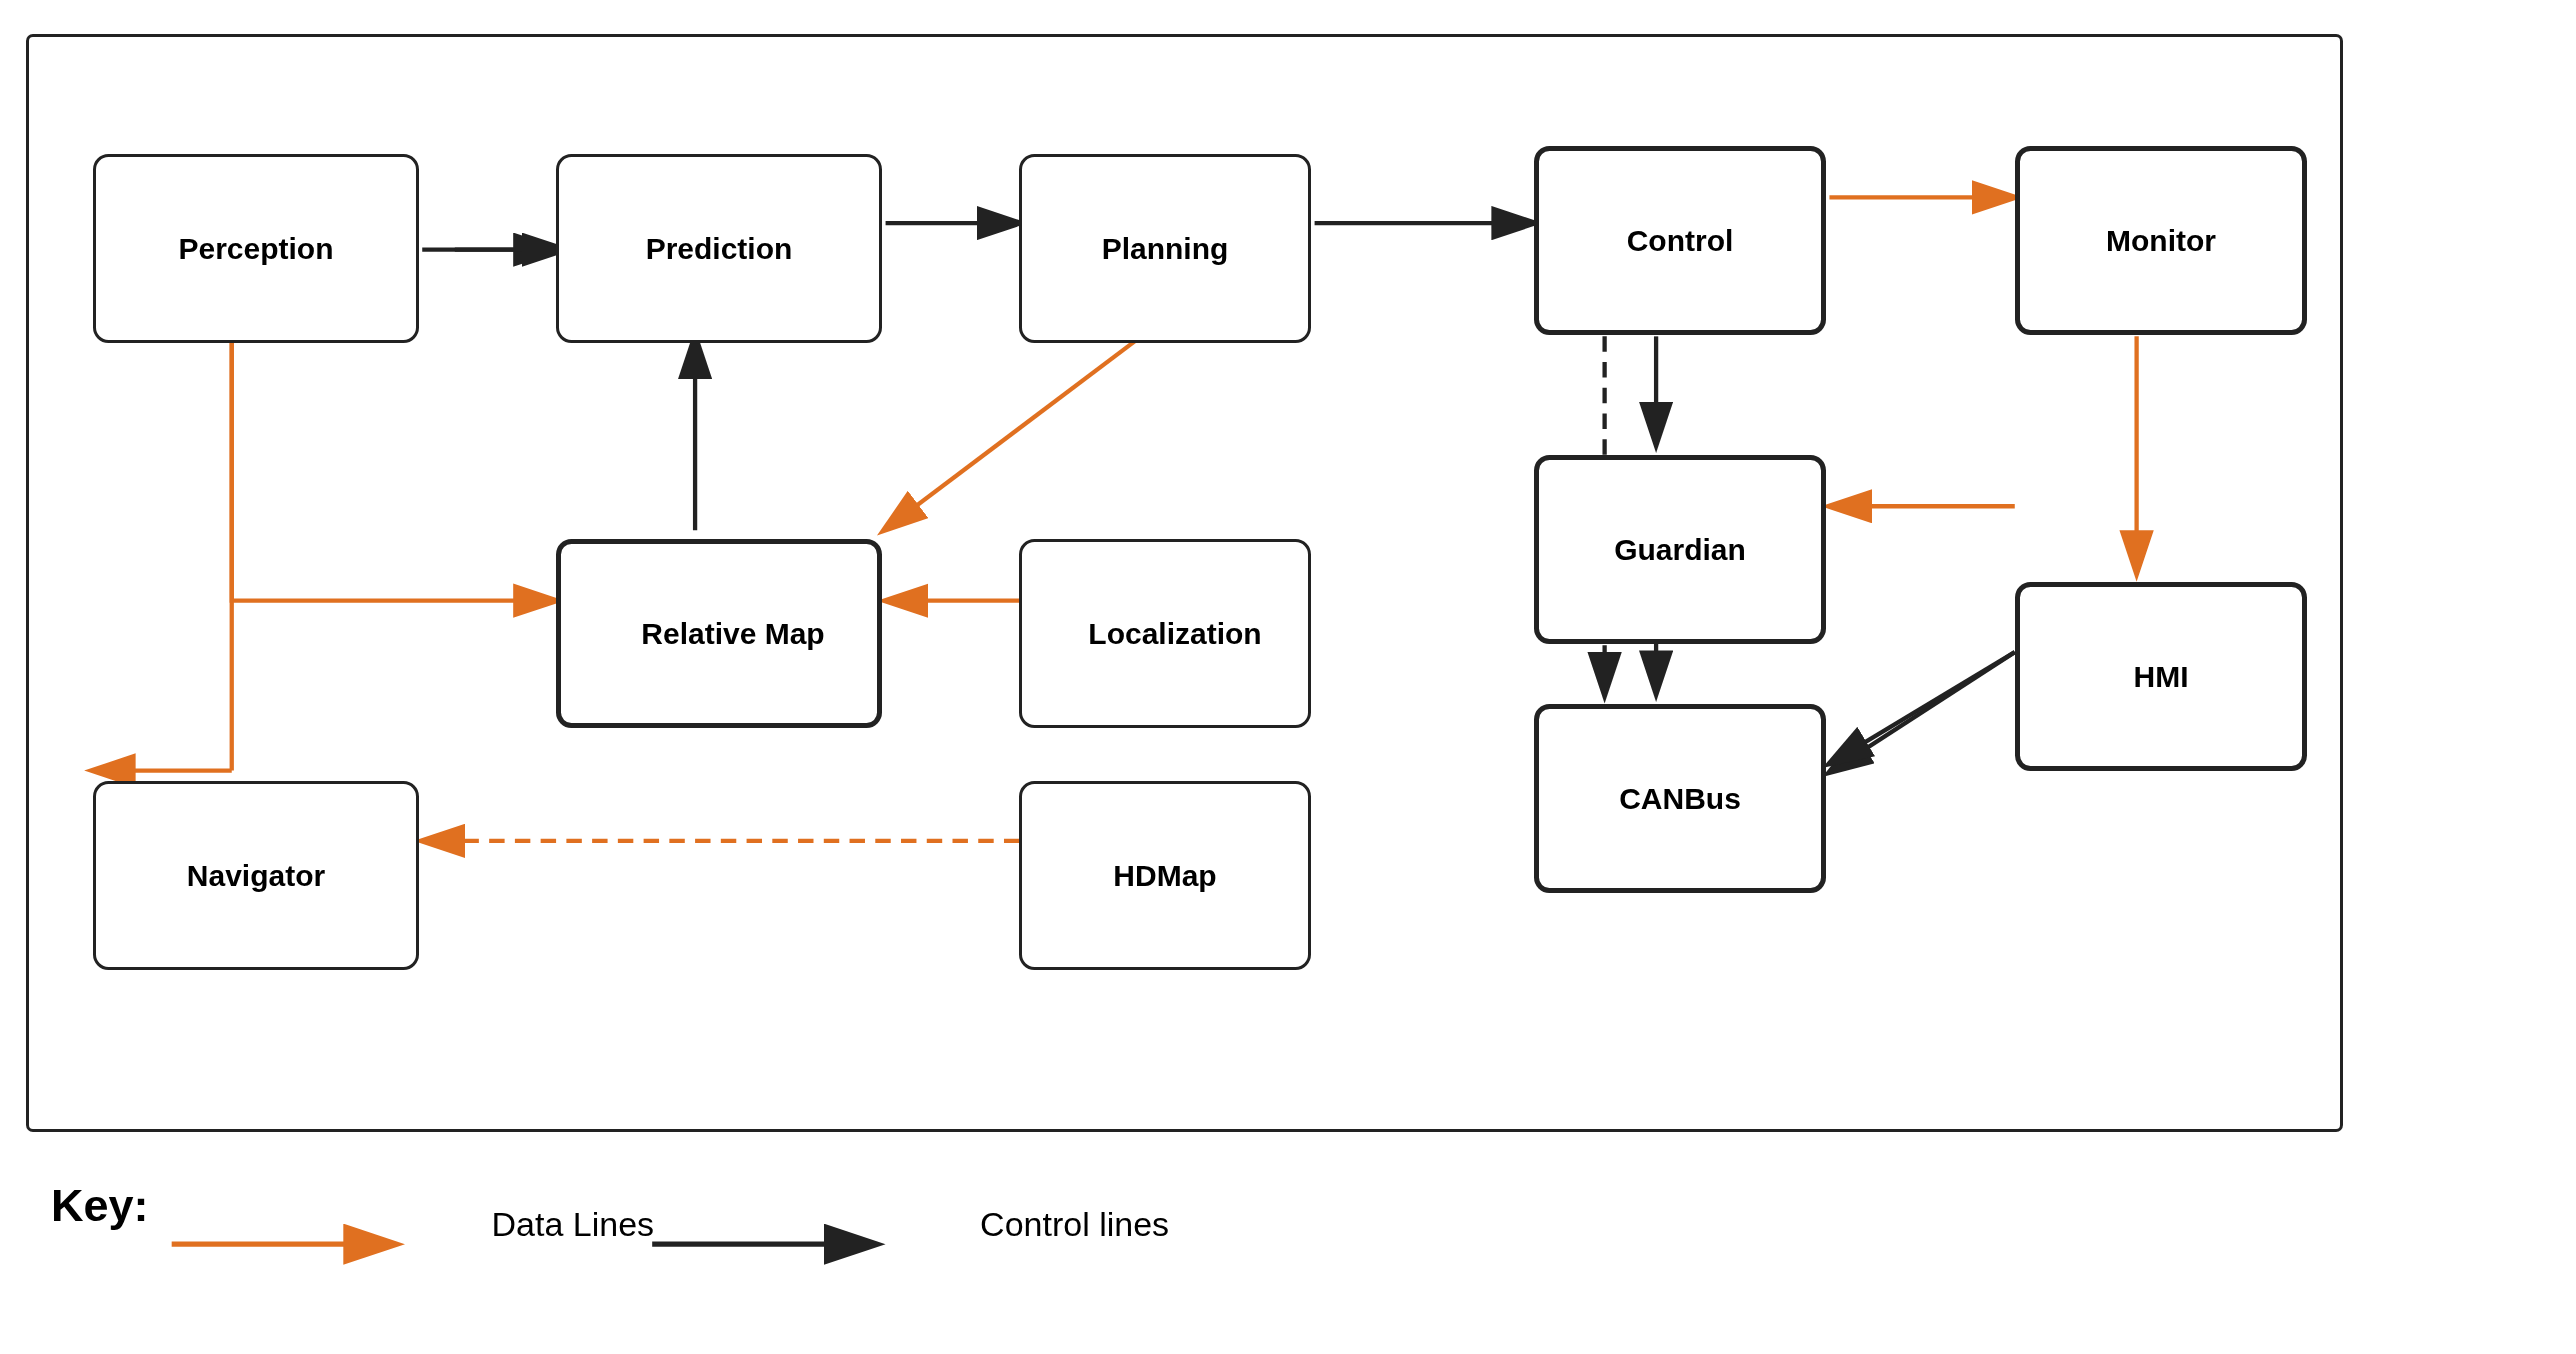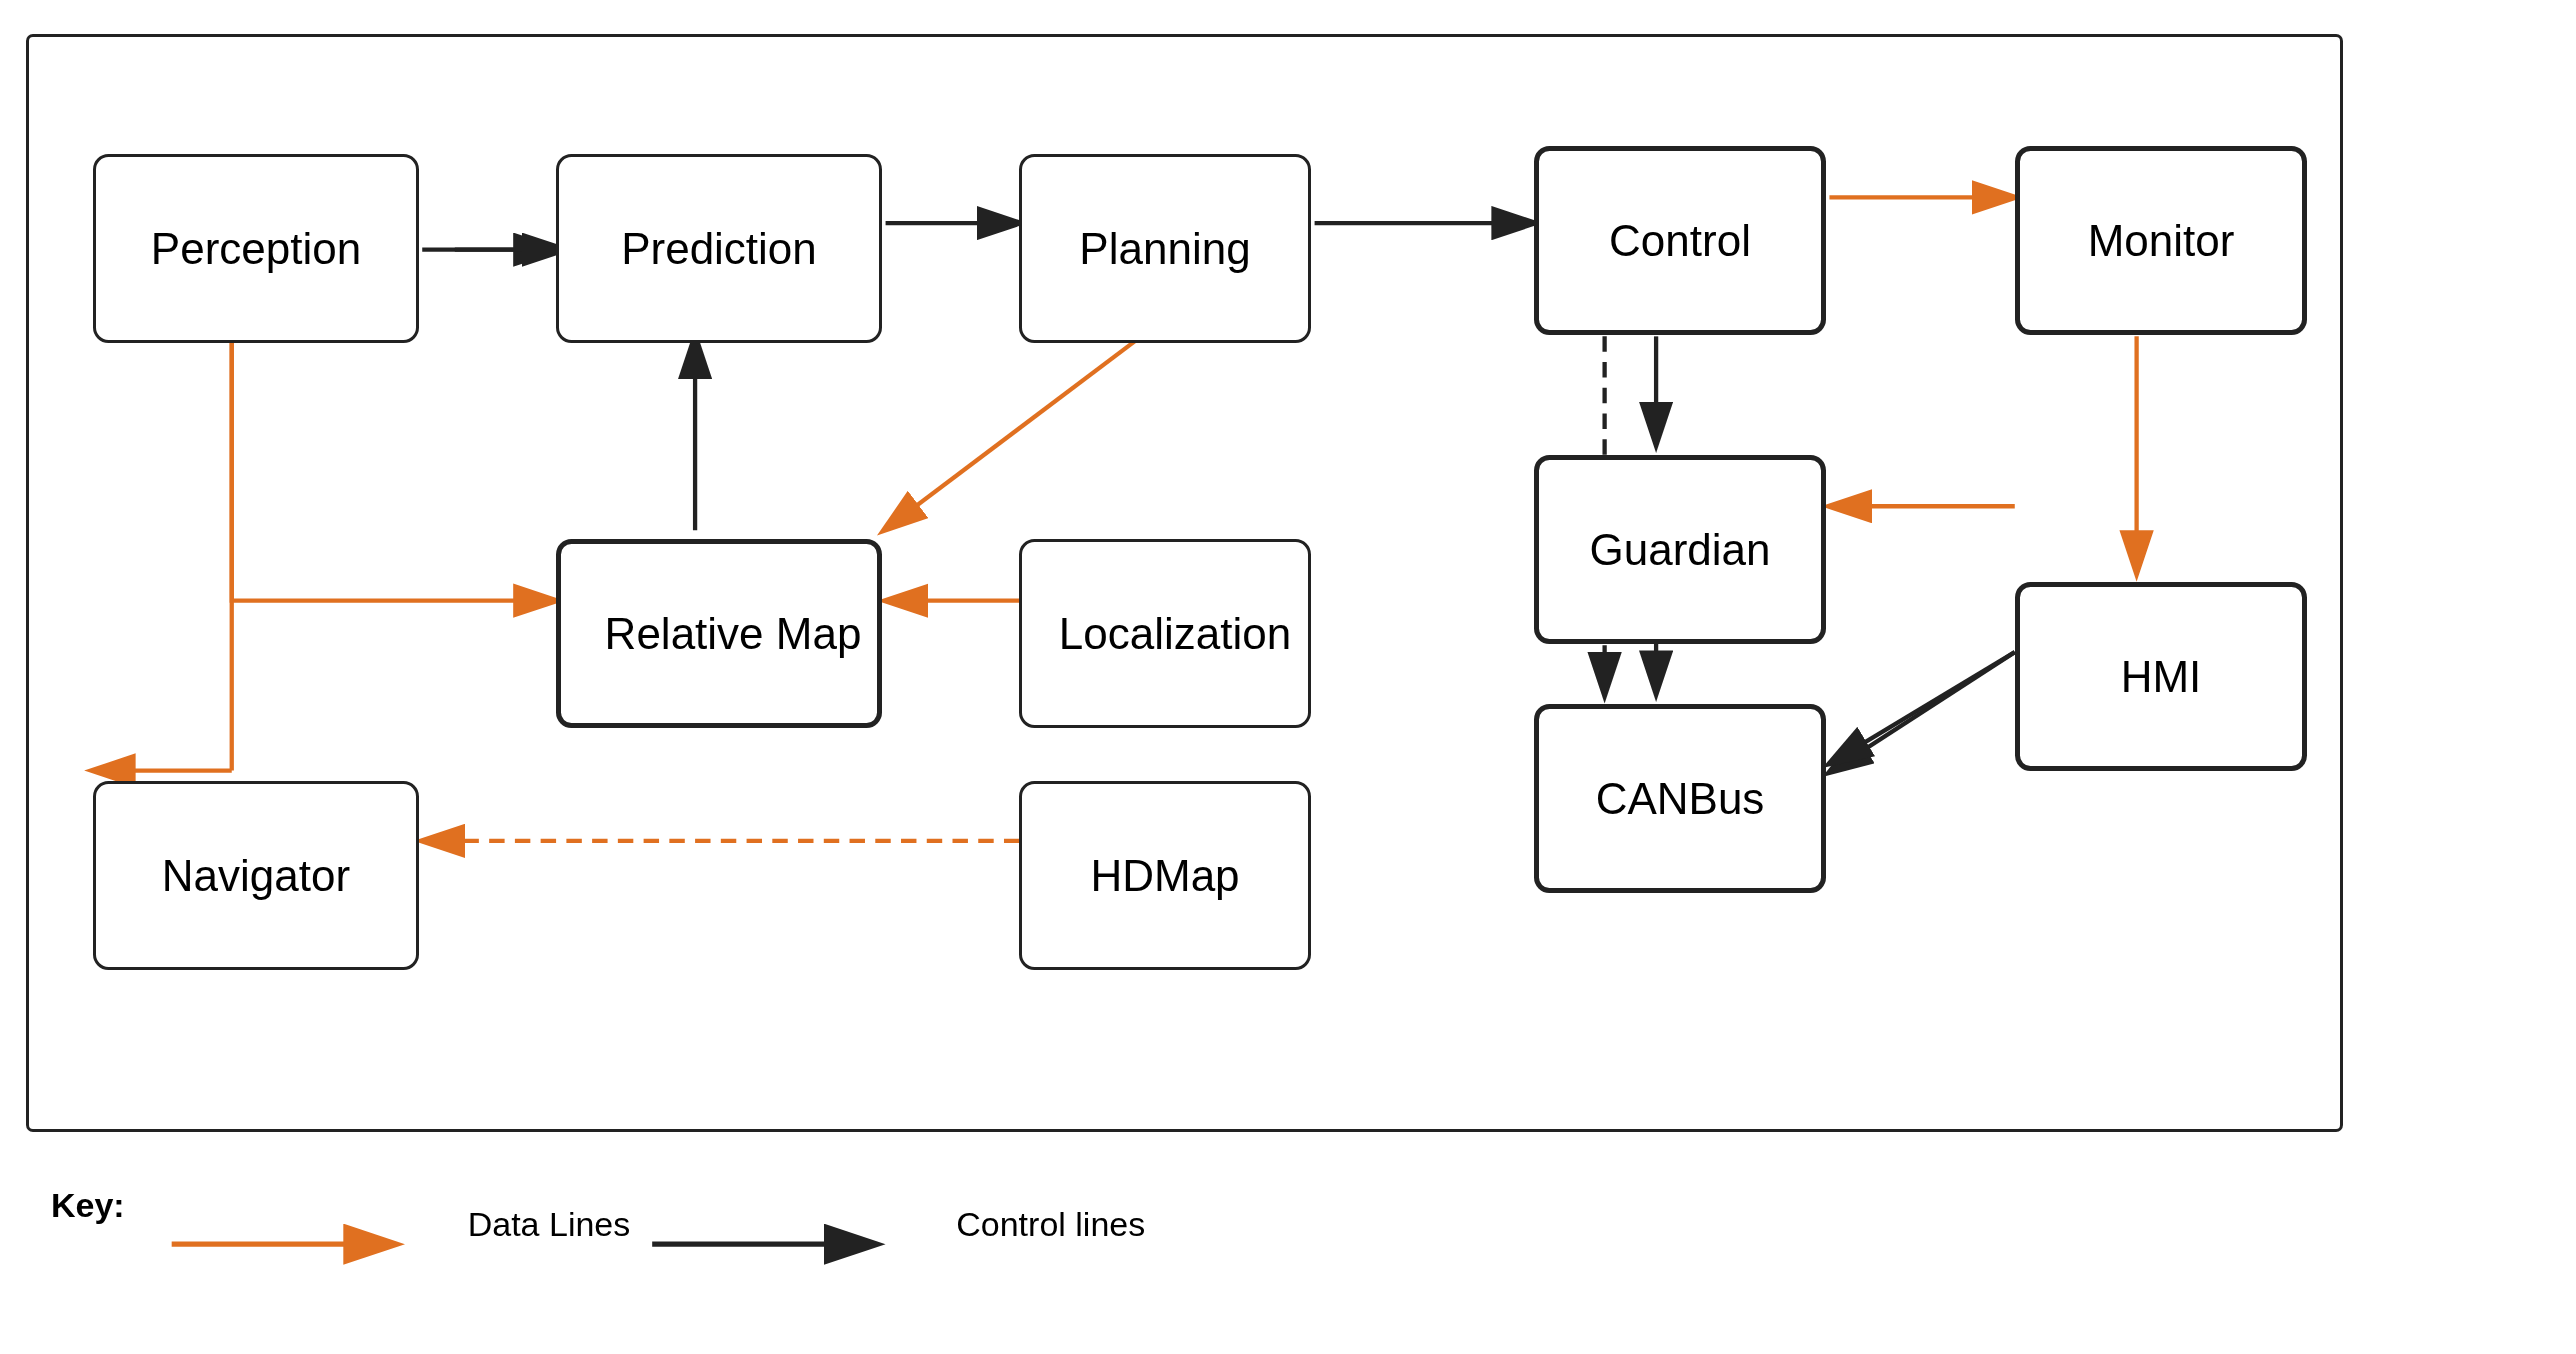--- a/index.html
+++ b/index.html
@@ -26,38 +26,38 @@
       border-radius: 6.9px;
     }
     .node {
       position: absolute;
       border: 3.4px solid #222;
       border-radius: 15.4px;
       background: #fff;
       display: flex;
       align-items: center;
       justify-content: center;
-      font-size: 44px;
-      font-weight: 400;
+      font-size: 30px;
+      font-weight: 700;
       text-align: center;
     }
     .node-bold {
       border-width: 5.1px;
     }
     .key-area {
       position: absolute;
       top: 1167px;
       left: 51px;
       display: flex;
       align-items: center;
       gap: 69px;
       font-size: 34px;
     }
     .key-label {
-      font-size: 34px;
+      font-size: 45px;
       font-weight: 600;
       margin-right: 17px;
     }
     .key-item {
       display: flex;
       align-items: center;
       gap: 17px;
       margin-top: 38px;
     }
     svg.arrows {

